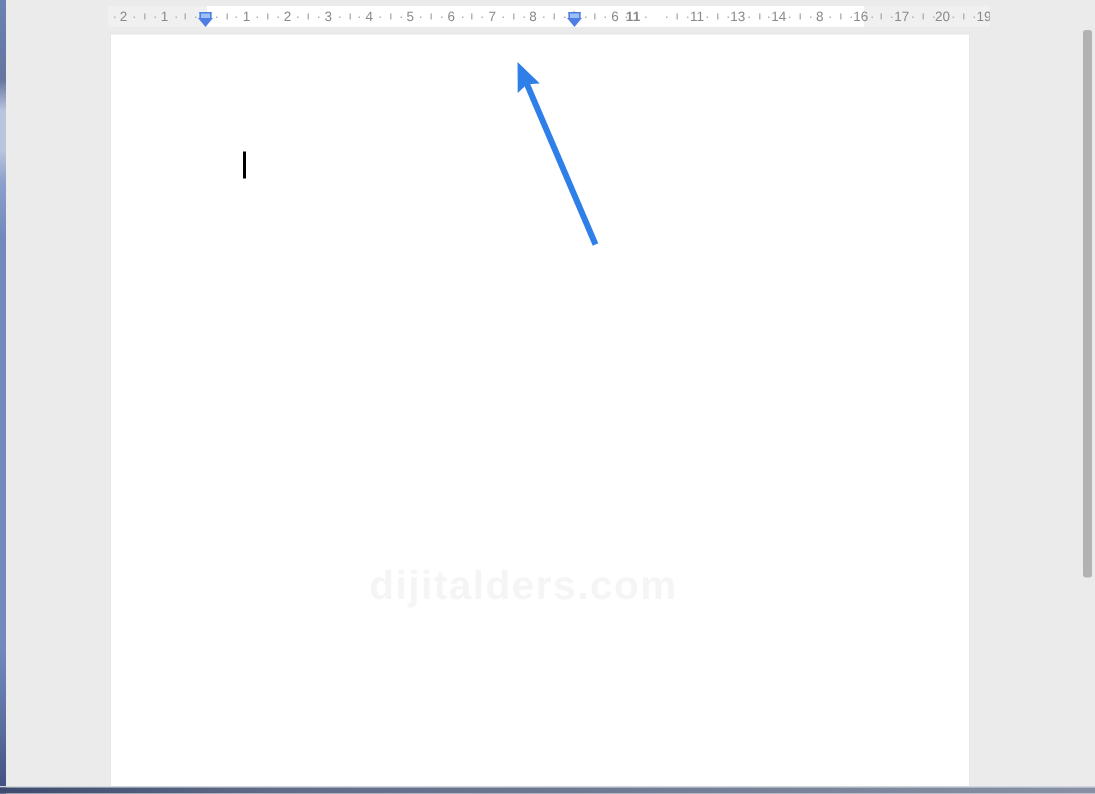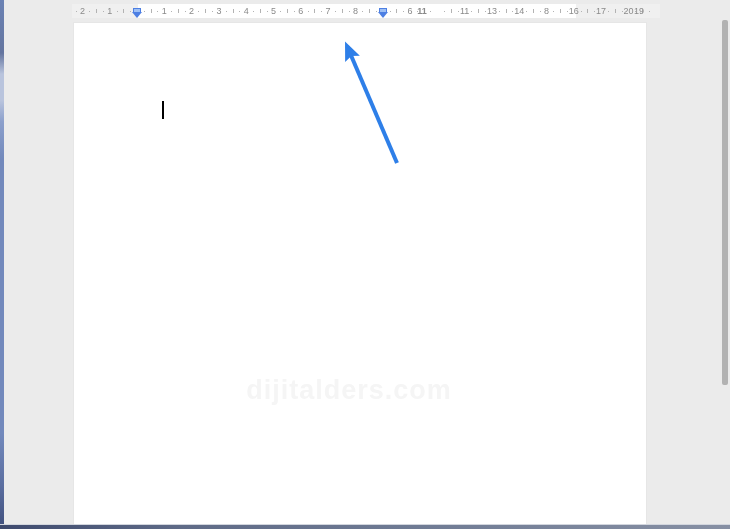--- a/index.html
+++ b/index.html
@@ -171,21 +171,21 @@
       <div class="ruler-number" style="left: 310.7px;">9</div>
       <div class="ruler-number" style="left: 338px;">6</div>
       <div class="ruler-number" style="left: 350px; font-weight: bold;">11</div>
       <div class="ruler-number" style="left: 392.6px;">11</div>
       <div class="ruler-number" style="left: 419.9px;">13</div>
       <div class="ruler-number" style="left: 447.2px;">14</div>
       <div class="ruler-number" style="left: 474.5px;">8</div>
       <div class="ruler-number" style="left: 501.8px;">16</div>
       <div class="ruler-number" style="left: 529.1px;">17</div>
       <div class="ruler-number" style="left: 556.4px;">20</div>
-      <div class="ruler-number" style="left: 567px;">19</div>
+      <div class="ruler-number" style="left: 584px;">19</div>
     </div>
   <div>
       <div class="indent-marker" style="left: 65px;">
         <div class="indent-rect"></div>
         <div class="indent-tri"></div>
       </div>
       <div class="indent-marker" style="left: 310.7px;">
         <div class="indent-rect"></div>
         <div class="indent-tri"></div>
       </div>

